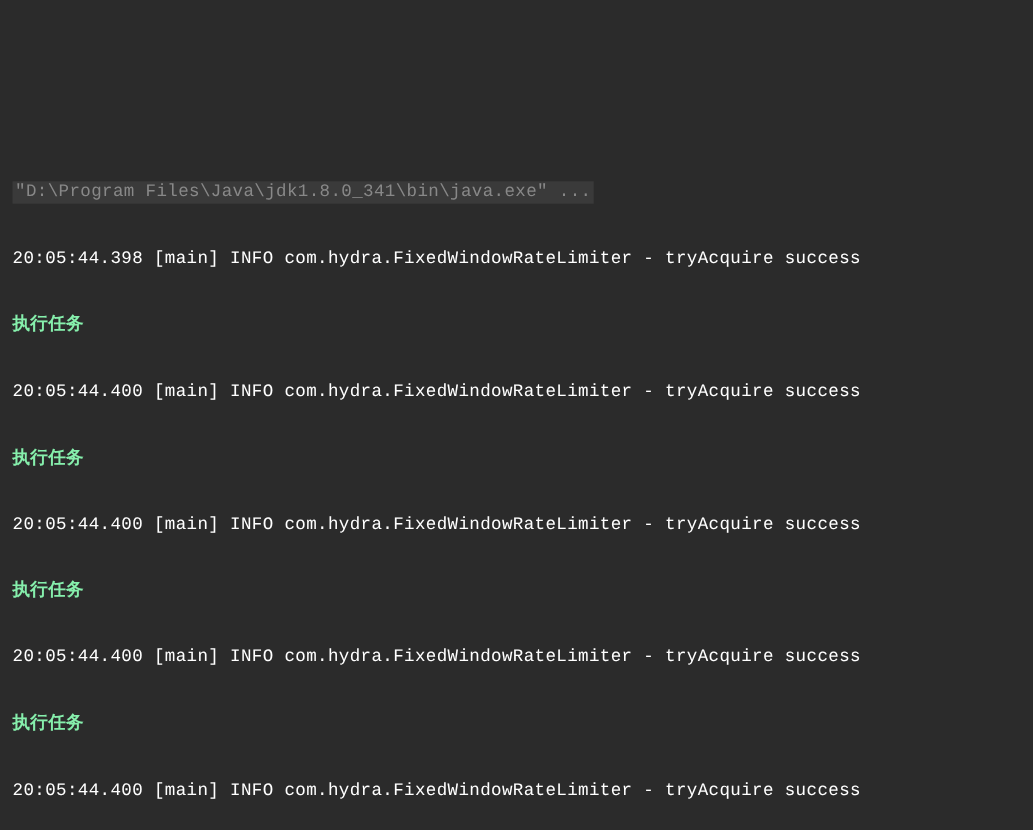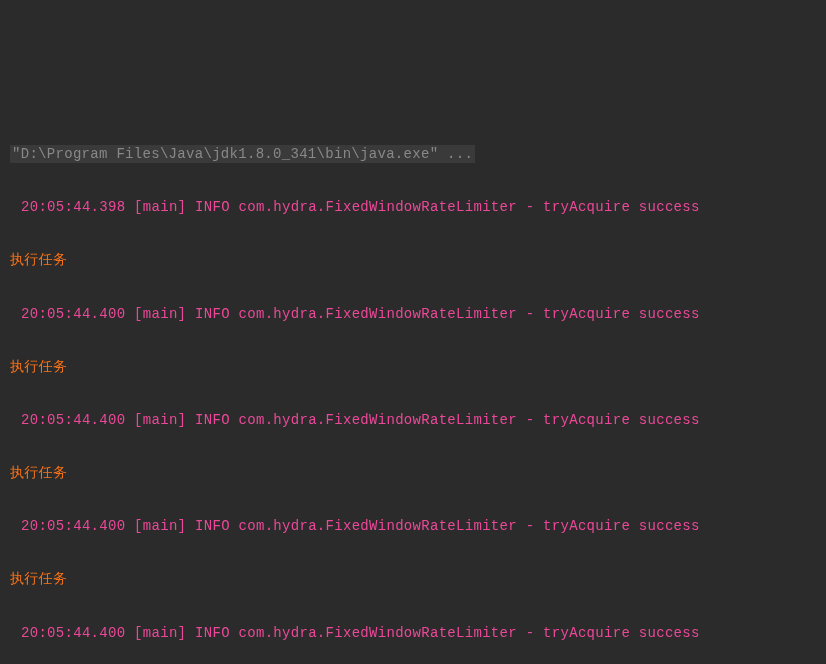--- a/index.html
+++ b/index.html
@@ -23,25 +23,25 @@
       letter-spacing: 0.3px;
     }
     .command-line {
       color: #888888;
     }
     .quoted-path {
       background-color: #3a3a3a;
       padding: 1px 2px;
     }
     .log-line {
-      color: #ec4899;
-      margin-left: 11px;
+      color: #ffffff;
     }
     .task-line {
-      color: #f97316;
+      color: #86efac;
+      font-weight: bold;
     }
   </style>
 </head>
 <body>
 
 
 
 <div class="console-output">
 <div class="command-line"><span class="quoted-path">"D:\Program Files\Java\jdk1.8.0_341\bin\java.exe" ...</span></div>
 <div class="log-line">20:05:44.398 [main] INFO com.hydra.FixedWindowRateLimiter - tryAcquire success</div>

